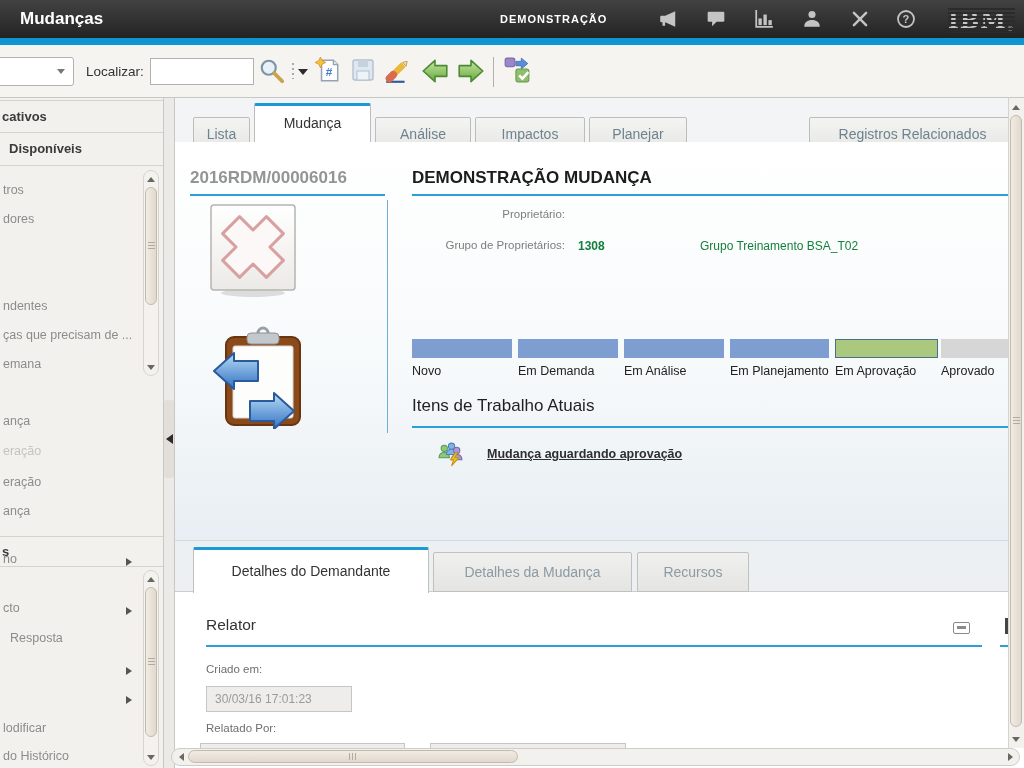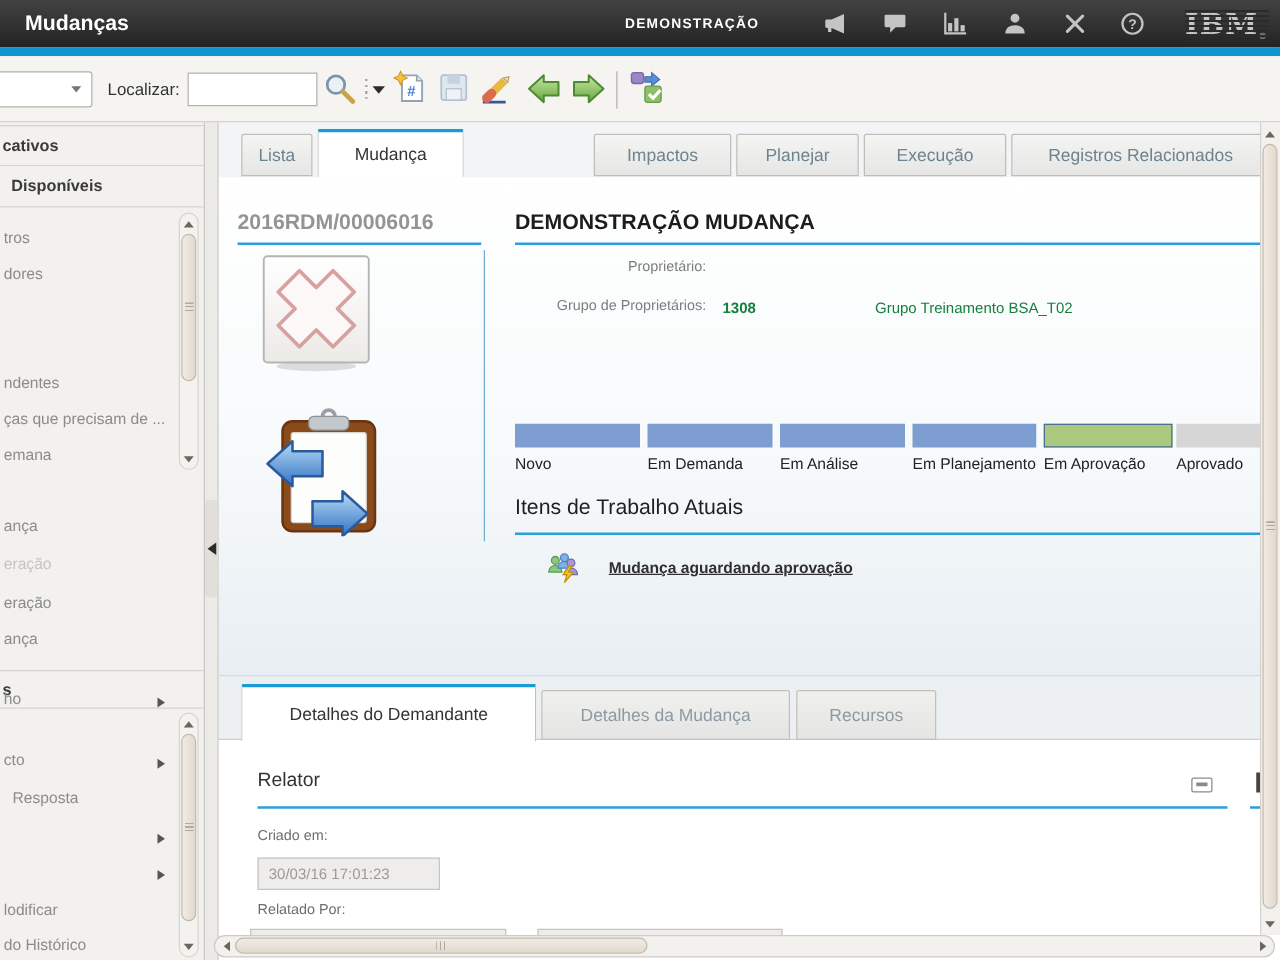--- a/index.html
+++ b/index.html
@@ -64,21 +64,21 @@
             width:12px; height:12px; cursor:pointer; }
 
   
   .splitter { left:163px; top:98px; width:12px; height:670px; background:#eceae6;
               border-left:1px solid #c9c7c3; border-right:1px solid #c9c7c3; }
   .split-handle { left:164px; top:400px; width:10px; height:78px; background:#e2dfda;
                   border-radius:3px; display:flex; align-items:center; justify-content:center; cursor:pointer; }
 
   
   .tabstrip { left:175px; top:98px; width:849px; height:44px; background:#f2f4f5; }
-  .tab { position:absolute; top:107px; height:34px; text-align:center; line-height:32px;
+  .tab { position:absolute; top:117px; height:34px; text-align:center; line-height:32px;
          font-size:14px; color:#6d838f; background:linear-gradient(#f4f4f2,#e6e6e4);
          border:1px solid #bfbdb9; border-radius:2px 2px 0 0; cursor:pointer; white-space:nowrap; overflow:hidden; }
   .tab.active { top:103px; height:39px; line-height:34px; background:#fff; color:#333;
                 border-top:3px solid #1b9ad6; border-bottom:none; z-index:2; }
 
   
   .hero { left:175px; top:142px; width:849px; height:398px;
           background:linear-gradient(#ffffff, #f7fafb 55%, #e8eef3); }
   .rec-id { left:190px; top:168px; font-size:17px; font-weight:bold; color:#949494; }
   .rec-title { left:412px; top:168px; font-size:17px; font-weight:bold; color:#1c1c1c; }
@@ -287,23 +287,23 @@
   </div>
 
   <div class="abs splitter"></div>
   <div class="abs split-handle">
     <div class="tri-collapse"></div>
   </div>
 
   <div class="abs tabstrip"></div>
   <div class="abs tab" style="left:193px; width:57px;">Lista</div>
   <div class="abs tab active" style="left:254px; width:117px;">Mudança</div>
+  <div class="abs tab" style="left:375px; width:96px;">Análise</div>
   <div class="abs tab" style="left:475px; width:110px;">Impactos</div>
   <div class="abs tab" style="left:589px; width:98px;">Planejar</div>
-  <div class="abs tab" style="left:691px; width:114px;">Execução</div>
   <div class="abs tab" style="left:809px; width:207px;">Registros Relacionados</div>
 
   <div class="abs hero"></div>
   <div class="abs rec-id">2016RDM/00006016</div>
   <div class="abs blue-rule" style="left:190px; top:194px; width:195px;"></div>
   <div class="abs rec-title">DEMONSTRAÇÃO MUDANÇA</div>
   <div class="abs blue-rule" style="left:412px; top:194px; width:596px;"></div>
 
   <svg class="abs" style="left:205px; top:203px;" width="96" height="96" viewBox="0 0 96 96">
     <defs>

